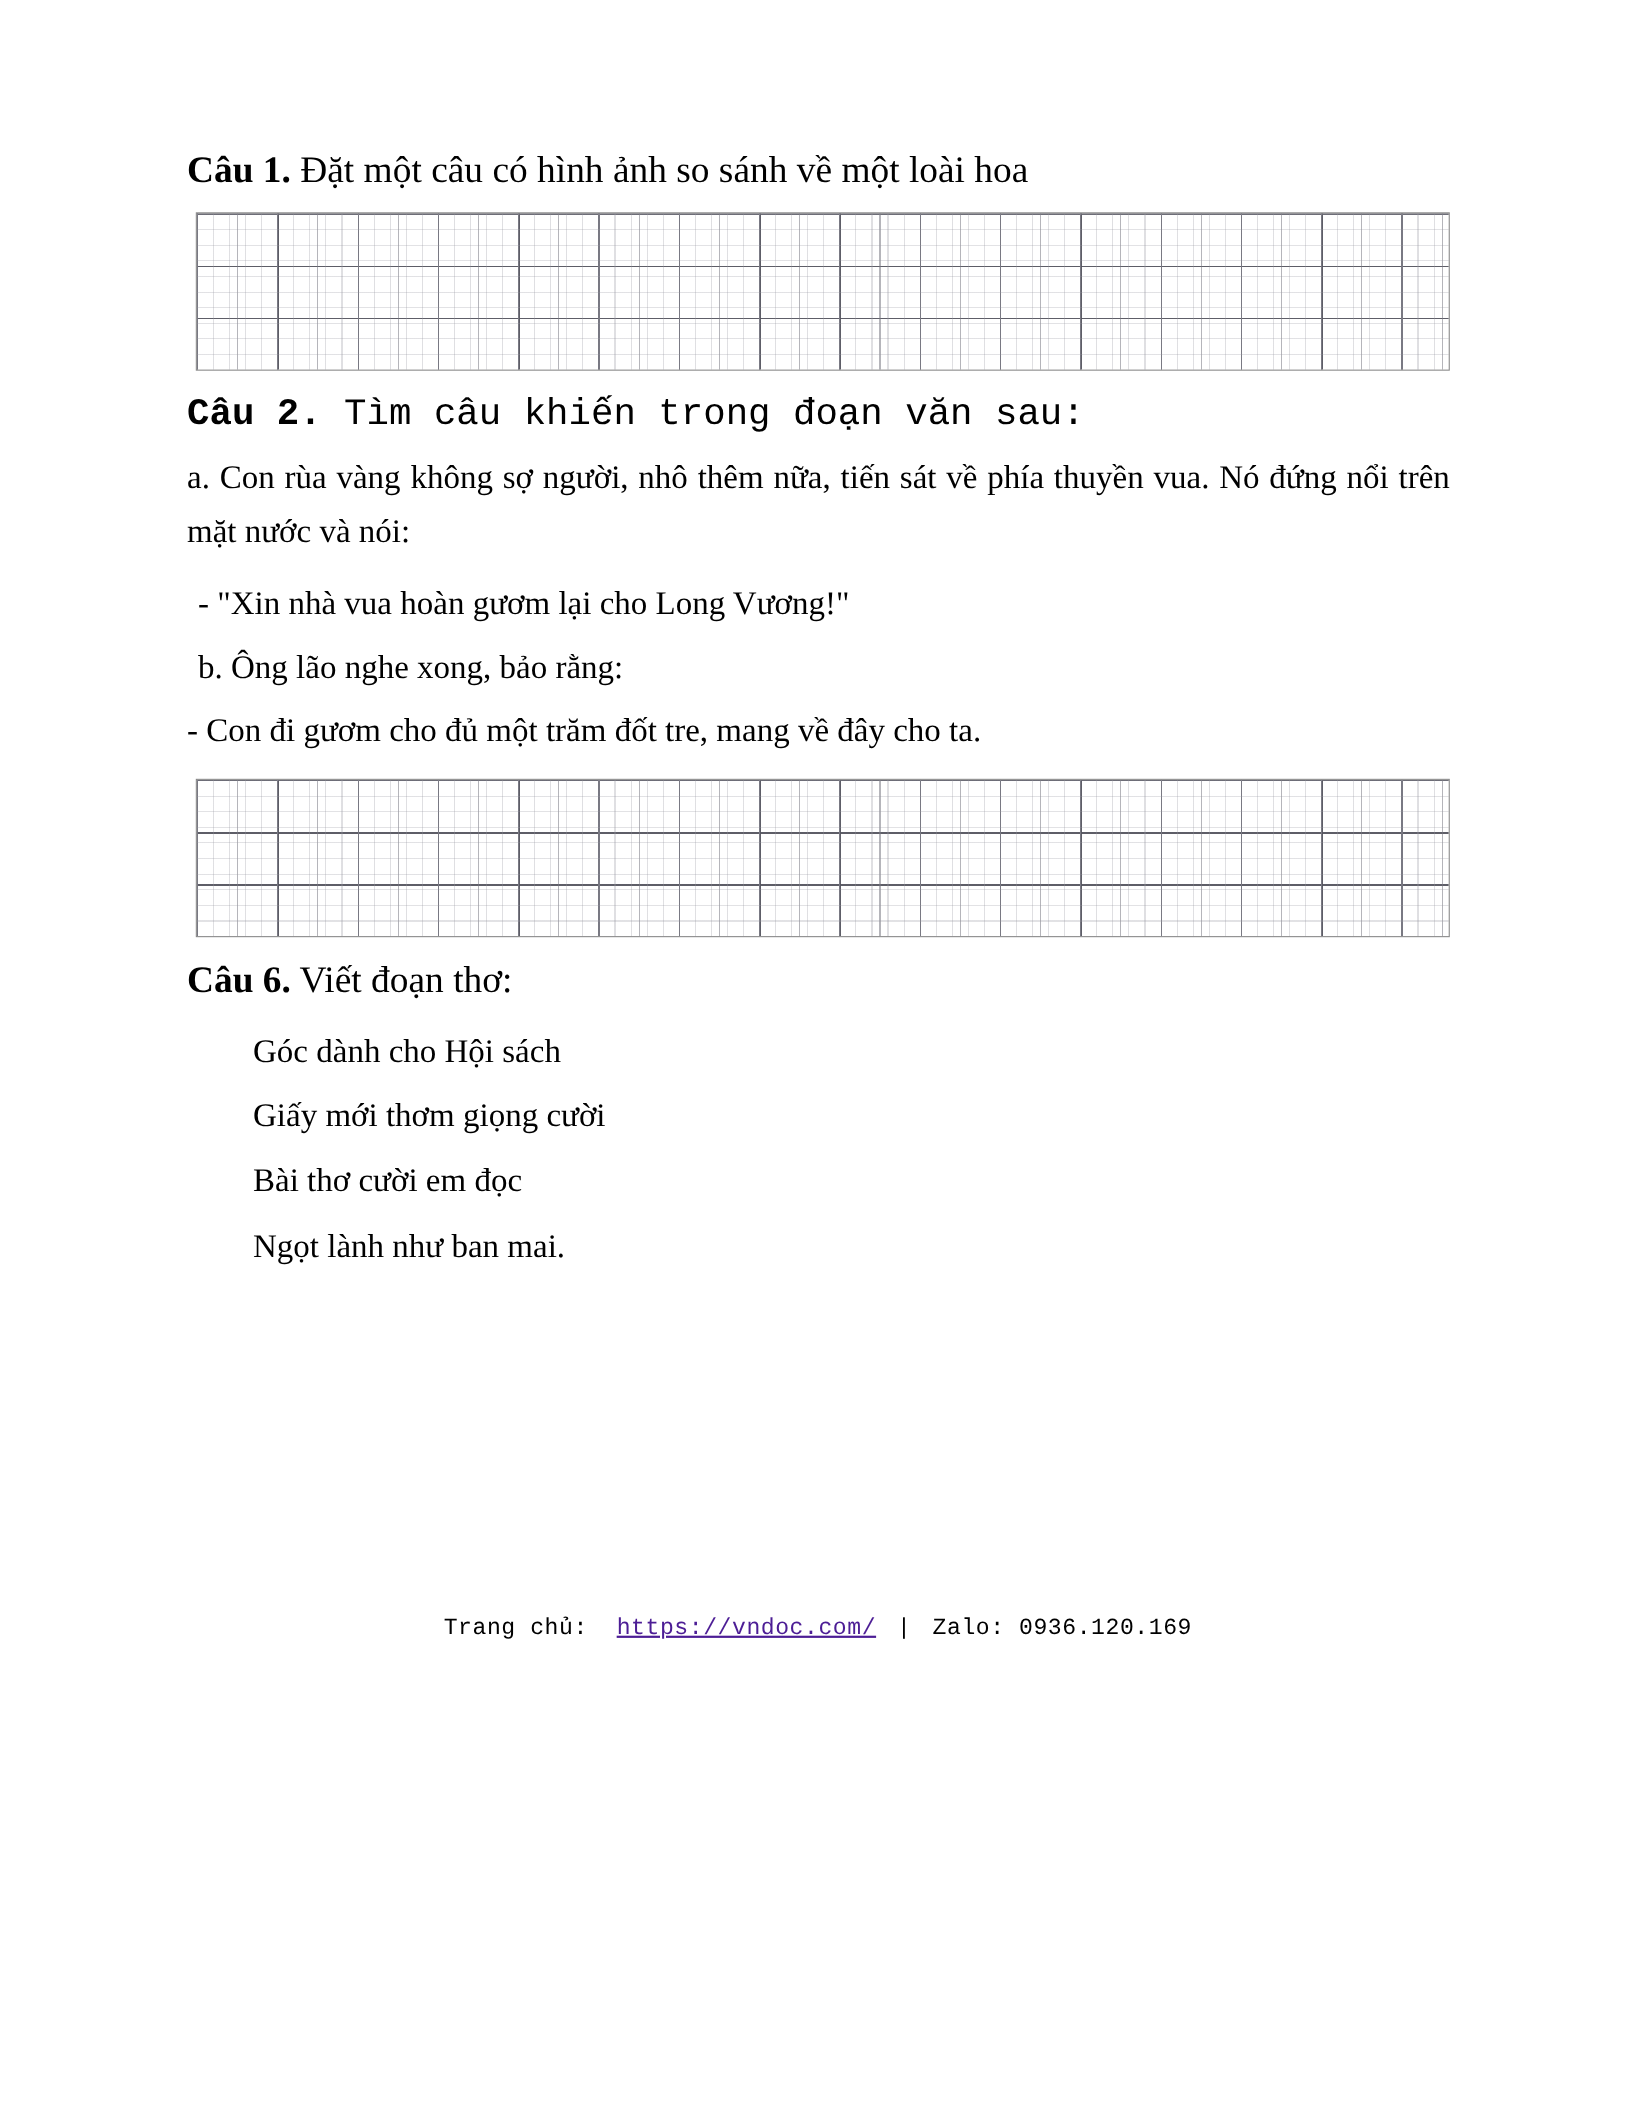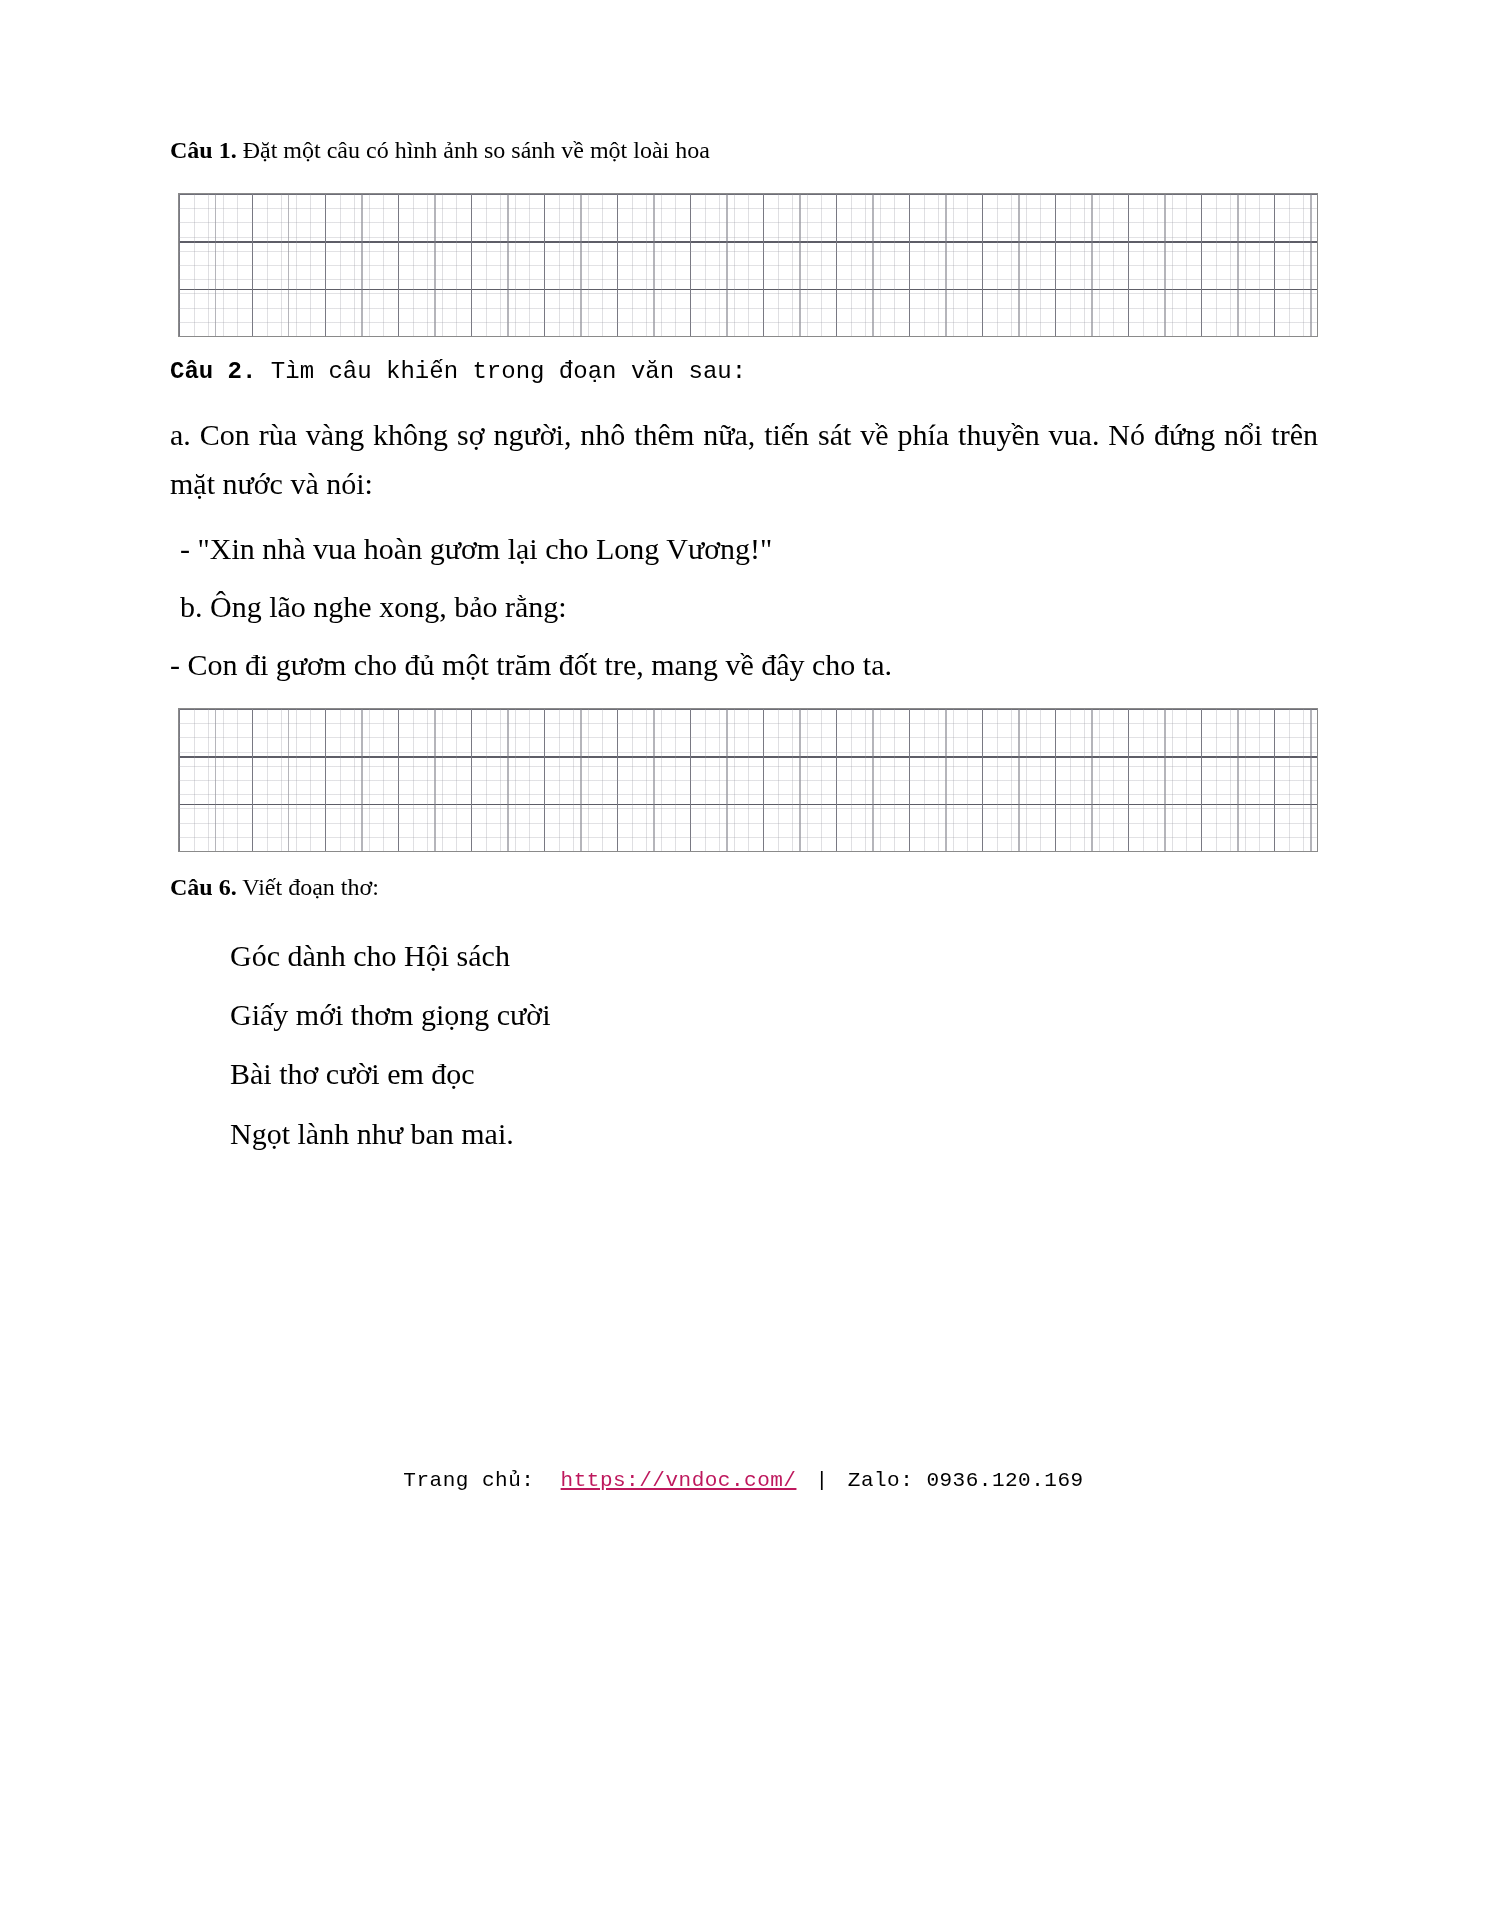--- a/index.html
+++ b/index.html
@@ -19,21 +19,21 @@
   }
   .content {
     position: absolute;
     left: 170px;
     top: 0;
     width: 1148px;
   }
 
   
   .qline {
-    font-size: 24px;
+    font-size: 34px;
     line-height: 1.0;
     margin: 0;
     padding: 0;
   }
   .q-strong {
     font-weight: bold;
   }
   .para {
     font-size: 30px;
     line-height: 1.62;
@@ -113,21 +113,21 @@
     left: 0;
     width: 1487px;
     text-align: center;
     font-family: "Liberation Mono", "DejaVu Sans Mono", monospace;
     font-size: 21px;
     letter-spacing: 0.5px;
     color: #000000;
   }
   .footer a,
   .footer .flink {
-    color: #be185d;
+    color: #4c1d95;
   }
   .footer .fsep { padding: 0 6px; }
 </style>
 </head>
 <body>
 
 <div class="page">
   <div class="content">
 
     <div class="blk" style="top:138px;">

